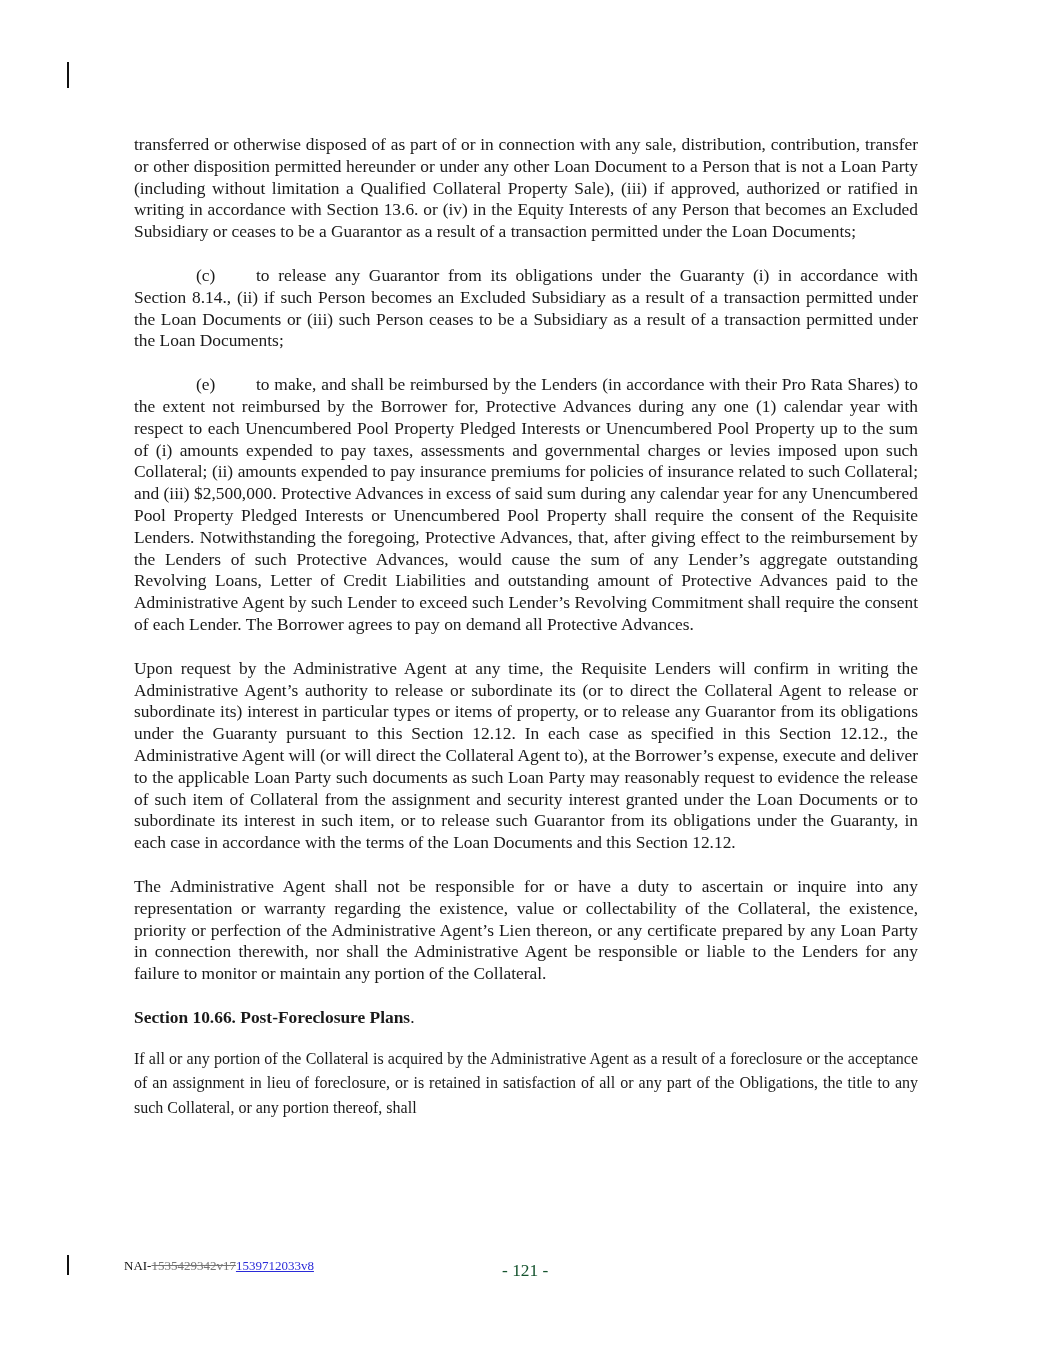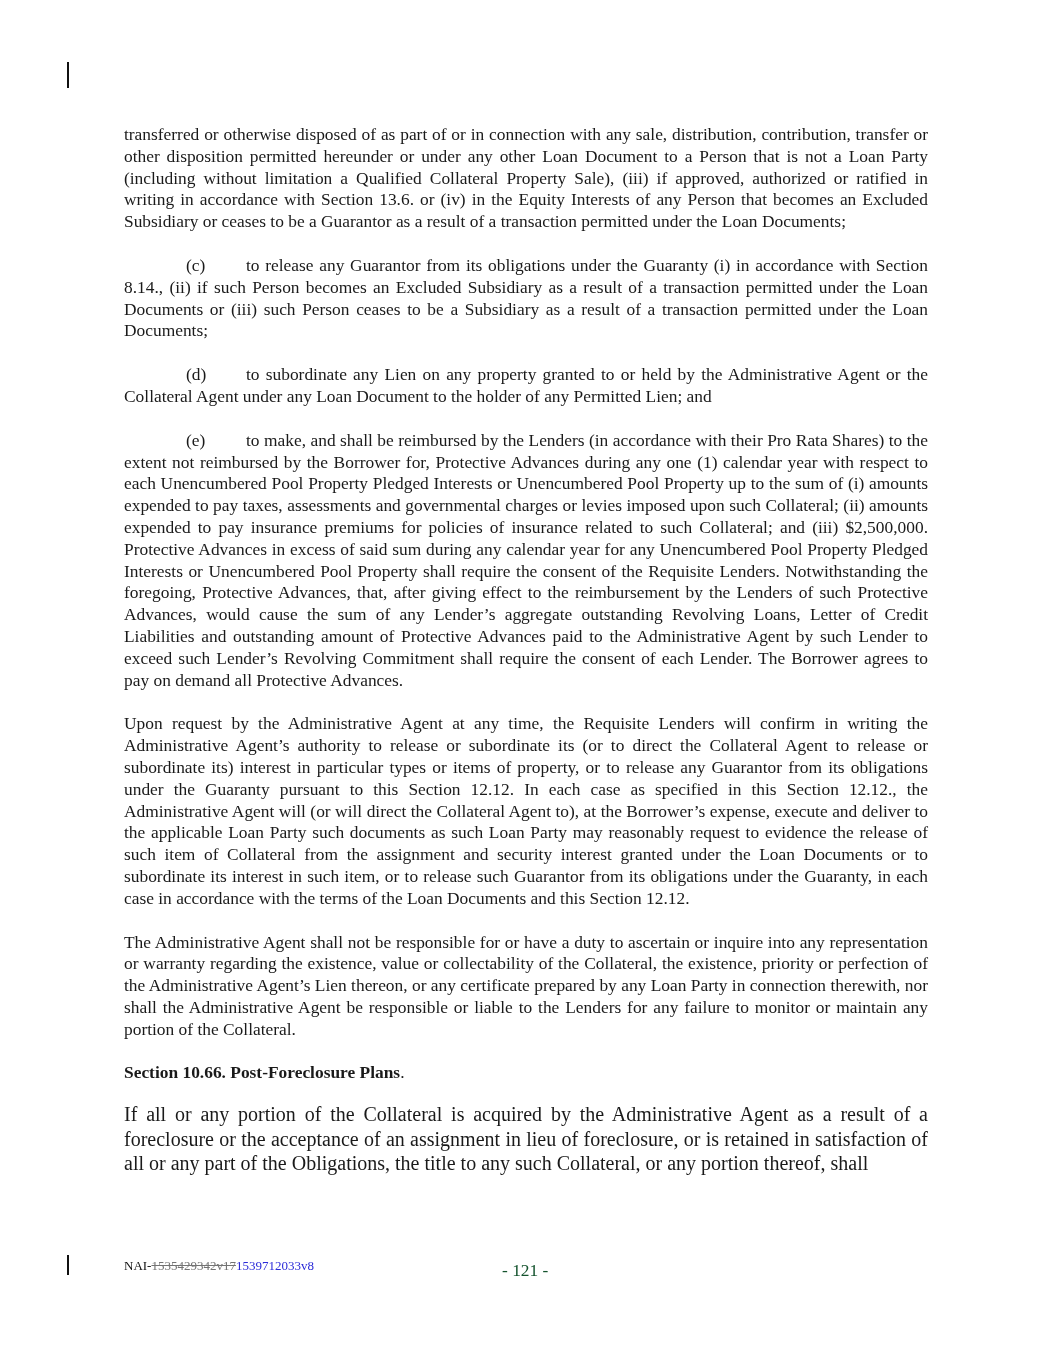--- a/index.html
+++ b/index.html
@@ -21,57 +21,58 @@
       width: 2px;
       background: #111;
     }
     .page {
       position: absolute;
       left: 124px;
       top: 124px;
       width: 804px;
     }
     p {
-      margin: 0;
+      margin: 10px;
       font-size: 17.4px;
       line-height: 21.8px;
       text-align: justify;
       font-family: Liberation Serif, serif;
     }
     .para { margin-bottom: 22px; }
     .indent-label {
       display: inline-block;
       width: 60px;
       margin-left: 62px;
     }
     .heading {
       font-weight: bold;
       font-size: 17.4px;
       line-height: 21.8px;
       margin-bottom: 18px;
     }
     .heading .period { font-weight: normal; }
     .large {
-      font-size: 20px;
+      font-size: 16px;
       line-height: 24.5px;
     }
     .footer-id {
       position: absolute;
       left: 124px;
       top: 1258px;
       font-size: 13px;
       font-family: "Liberation Serif", serif;
       color: #111;
     }
     .footer-id .deleted {
       color: #737373;
       text-decoration: line-through;
     }
     .footer-id .inserted {
       color: #2a2ad8;
+      text-decoration: underline;
     }
     .page-number {
       position: absolute;
       left: 502px;
       top: 1260px;
       font-size: 17.4px;
       color: #14532d;
     }
   </style>
 </head>
@@ -80,23 +81,20 @@
 <div class="change-bar" style="top:62px;height:26px;"></div>
 <div class="change-bar" style="top:1255px;height:20px;"></div>
 
 <div class="page">
   <p class="para">transferred or otherwise disposed of as part of or in connection with any sale, distribution, contribution, transfer or other disposition permitted hereunder or under any other Loan Document to a Person that is not a Loan Party (including without limitation a Qualified Collateral Property Sale), (iii) if approved, authorized or ratified in writing in accordance with Section 13.6. or (iv) in the Equity Interests of any Person that becomes an Excluded Subsidiary or ceases to be a Guarantor as a result of a transaction permitted under the Loan Documents;</p>
 
   <p class="para">
     <span class="indent-label">(c)</span><span>to release any Guarantor from its obligations under the Guaranty (i) in accordance with Section 8.14., (ii) if such Person becomes an Excluded Subsidiary as a result of a transaction permitted under the Loan Documents or (iii) such Person ceases to be a Subsidiary as a result of a transaction permitted under the Loan Documents;</span>
   </p>
 
-  <p class="para">
-    <span class="indent-label">(d)</span><span>to subordinate any Lien on any property granted to or held by the Administrative Agent or the Collateral Agent under any Loan Document to the holder of any Permitted Lien; and</span>
-  </p>
 
   <p class="para">
     <span class="indent-label">(e)</span><span>to make, and shall be reimbursed by the Lenders (in accordance with their Pro Rata Shares) to the extent not reimbursed by the Borrower for, Protective Advances during any one (1) calendar year with respect to each Unencumbered Pool Property Pledged Interests or Unencumbered Pool Property up to the sum of (i) amounts expended to pay taxes, assessments and governmental charges or levies imposed upon such Collateral; (ii) amounts expended to pay insurance premiums for policies of insurance related to such Collateral; and (iii) $2,500,000.  Protective Advances in excess of said sum during any calendar year for any Unencumbered Pool Property Pledged Interests or Unencumbered Pool Property shall require the consent of the Requisite Lenders.  Notwithstanding the foregoing, Protective Advances, that, after giving effect to the reimbursement by the Lenders of such Protective Advances, would cause the sum of any Lender’s aggregate outstanding Revolving Loans, Letter of Credit Liabilities and outstanding amount of Protective Advances paid to the Administrative Agent by such Lender to exceed such Lender’s Revolving Commitment shall require the consent of each Lender.  The Borrower agrees to pay on demand all Protective Advances.</span>
   </p>
 
   <p class="para">Upon request by the Administrative Agent at any time, the Requisite Lenders will confirm in writing the Administrative Agent’s authority to release or subordinate its (or to direct the Collateral Agent to release or subordinate its) interest in particular types or items of property, or to release any Guarantor from its obligations under the Guaranty pursuant to this Section 12.12. In each case as specified in this Section 12.12., the Administrative Agent will (or will direct the Collateral Agent to), at the Borrower’s expense, execute and deliver to the applicable Loan Party such documents as such Loan Party may reasonably request to evidence the release of such item of Collateral from the assignment and security interest granted under the Loan Documents or to subordinate its interest in such item, or to release such Guarantor from its obligations under the Guaranty, in each case in accordance with the terms of the Loan Documents and this Section 12.12.</p>
 
   <p class="para">The Administrative Agent shall not be responsible for or have a duty to ascertain or inquire into any representation or warranty regarding the existence, value or collectability of the Collateral, the existence, priority or perfection of the Administrative Agent’s Lien thereon, or any certificate prepared by any Loan Party in connection therewith, nor shall the Administrative Agent be responsible or liable to the Lenders for any failure to monitor or maintain any portion of the Collateral.</p>
 
   <p class="heading">

